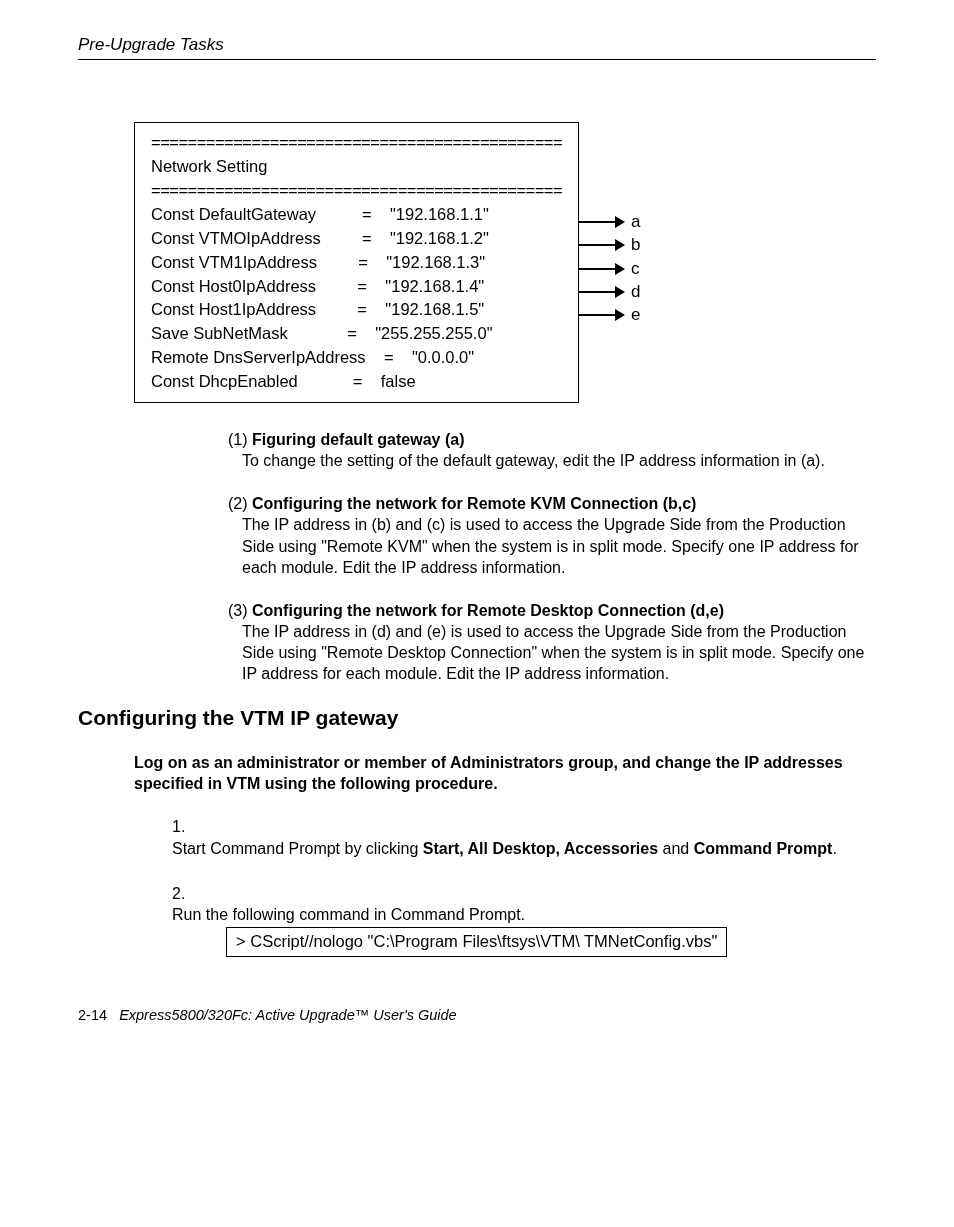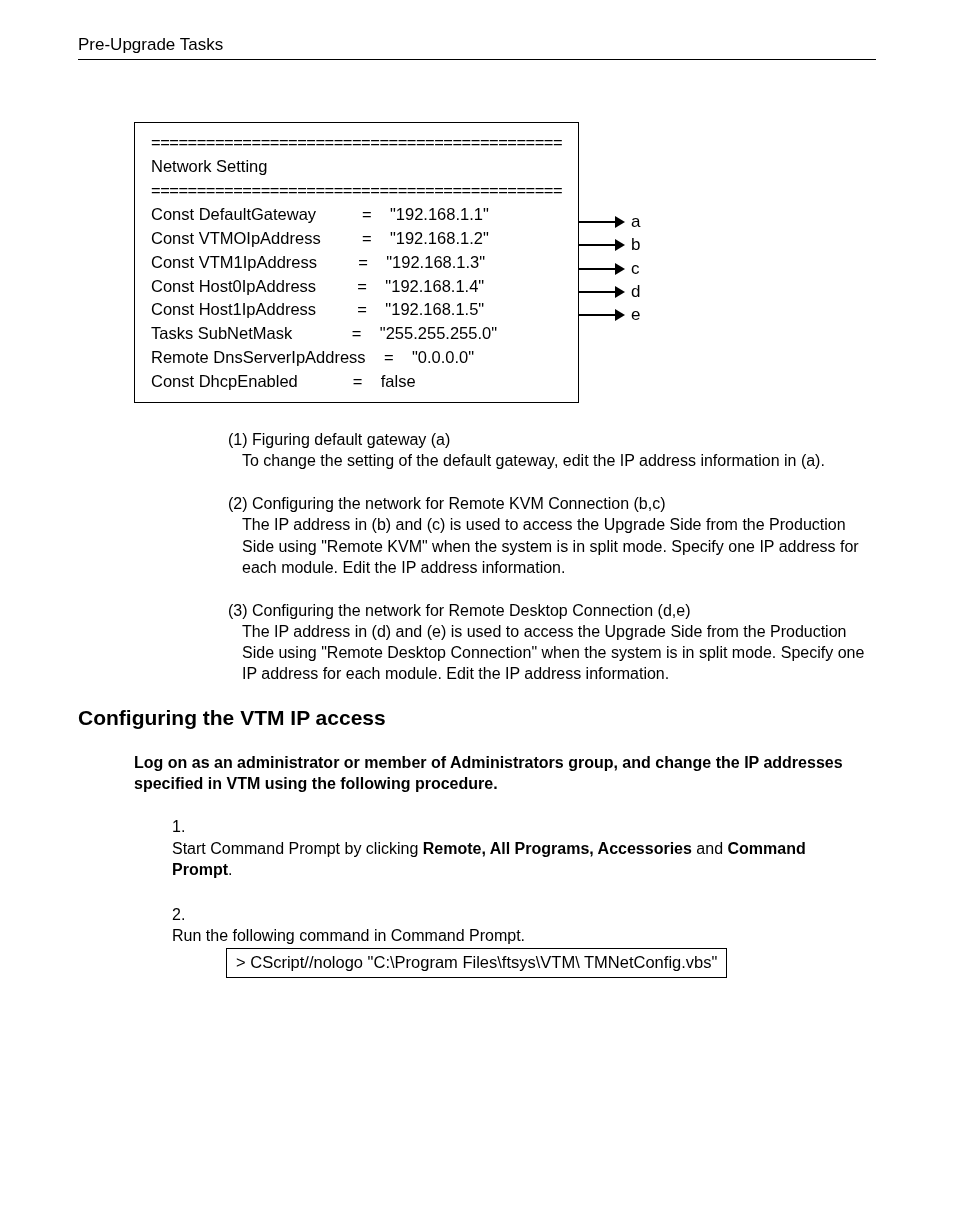--- a/index.html
+++ b/index.html
@@ -10,20 +10,21 @@
     background: #fff;
   }
   .page {
     width: 954px;
     box-sizing: border-box;
     padding: 35px 78px 28px 78px;
   }
   .hdr-line {
     border-bottom: 1px solid #000;
     padding-bottom: 4px;
+    font-style: italic;
     font-size: 17px;
     margin-bottom: 62px;
   }
   .config-wrapper{
     display:flex;
     align-items:stretch;
     margin-left:56px;
     margin-bottom:26px;
   }
   .config-box {
@@ -58,21 +59,21 @@
     border-left:10px solid #000;
     margin-right:6px;
   }
   .arrow-label{ font-size:17px; }
   .numbered-block {
     margin-left: 150px;
     margin-bottom: 22px;
     line-height: 1.32;
   }
   .numbered-block .num { display:inline-block; }
-  .numbered-block .bold-title { font-weight:normal;text-align:center; }
+  .numbered-block .bold-title { font-weight:bold;text-align:center; }
   .numbered-block .body-text {
     display:block;
     margin-left: 14px;
   }
   .main-step {
     margin-left: 94px;
     margin-bottom: 24px;
     line-height: 1.32;
   }
   .main-step .numcol{ display:inline-block; width:27px; vertical-align:top;}
@@ -117,21 +118,21 @@
 
   <div class="config-wrapper">
     <div class="config-box"><span class="divider-line">=============================================</span>
 <span>Network Setting</span>
 <span class="divider-line">=============================================</span>
 <span>Const DefaultGateway</span>          <span>=</span>    <span>"192.168.1.1"</span>
 <span>Const VTMOIpAddress</span>         <span>=</span>    <span>"192.168.1.2"</span>
 <span>Const VTM1IpAddress</span>         <span>=</span>    <span>"192.168.1.3"</span>
 <span>Const Host0IpAddress</span>         <span>=</span>    <span>"192.168.1.4"</span>
 <span>Const Host1IpAddress</span>         <span>=</span>    <span>"192.168.1.5"</span>
-<span>Tasks SubNetMask</span>             <span>=</span>    <span>"255.255.255.0"</span>
+<span>Save SubNetMask</span>             <span>=</span>    <span>"255.255.255.0"</span>
 <span>Remote DnsServerIpAddress</span>    <span>=</span>    <span>"0.0.0.0"</span>
 <span>Const DhcpEnabled</span>            <span>=</span>    <span>false</span></div>
     <div class="arrow-col">
       <div class="arrow-row">
           <div class="shaft"></div>
           <div class="head"></div>
           <span class="arrow-label">a</span>
         </div>
       <div class="arrow-row">
           <div class="shaft"></div>
@@ -168,29 +169,32 @@
     <span class="body-text">The IP address in (b) and (c) is used to access the Upgrade Side from the Production Side using "Remote KVM" when the system is in split mode. Specify one IP address for each module. Edit the IP address information.</span>
   </div>
 
   <div class="numbered-block">
     <span class="num">(3)</span>
     <span class="bold-title">Configuring the network for Remote Desktop Connection (d,e)</span>
     <span class="body-text">The IP address in (d) and (e) is used to access the Upgrade Side from the Production Side using "Remote Desktop Connection" when the system is in split mode. Specify one IP address for each module. Edit the IP address information.</span>
   </div>
 
 
-  <div class="h2">Configuring the VTM IP access</div>
+  <div class="h2">Configuring the VTM IP gateway</div>
 
   <div class="para">Log on as an administrator or member of Administrators group, and change the IP addresses specified in VTM using the following procedure.</div>
 
   <div class="main-step">
-    <span class="numcol">1.</span><span class="txt"><span>Start Command Prompt by clicking </span><b>Remote, All Programs, Accessories</b><span> and </span><b>Command Prompt</b><span>.</span></span>
+    <span class="numcol">1.</span><span class="txt"><span>Start Command Prompt by clicking </span><b>Start, All Desktop, Accessories</b><span> and </span><b>Command Prompt</b><span>.</span></span>
   </div>
 
   <div class="main-step">
     <span class="numcol">2.</span><span class="txt">Run the following command in Command Prompt.</span>
     <div class="main-step-inner">
       <div class="cmd-box">&gt; CScript//nologo "C:\Program Files\ftsys\VTM\   TMNetConfig.vbs"</div>
     </div>
   </div>
 
+  <div class="footer">
+    <span class="pg">2-14</span>&nbsp;&nbsp;&nbsp;<span class="title">Express5800/320Fc: Active Upgrade™ User's Guide</span>
+  </div>
 
 </div>
 
 </body></html>

